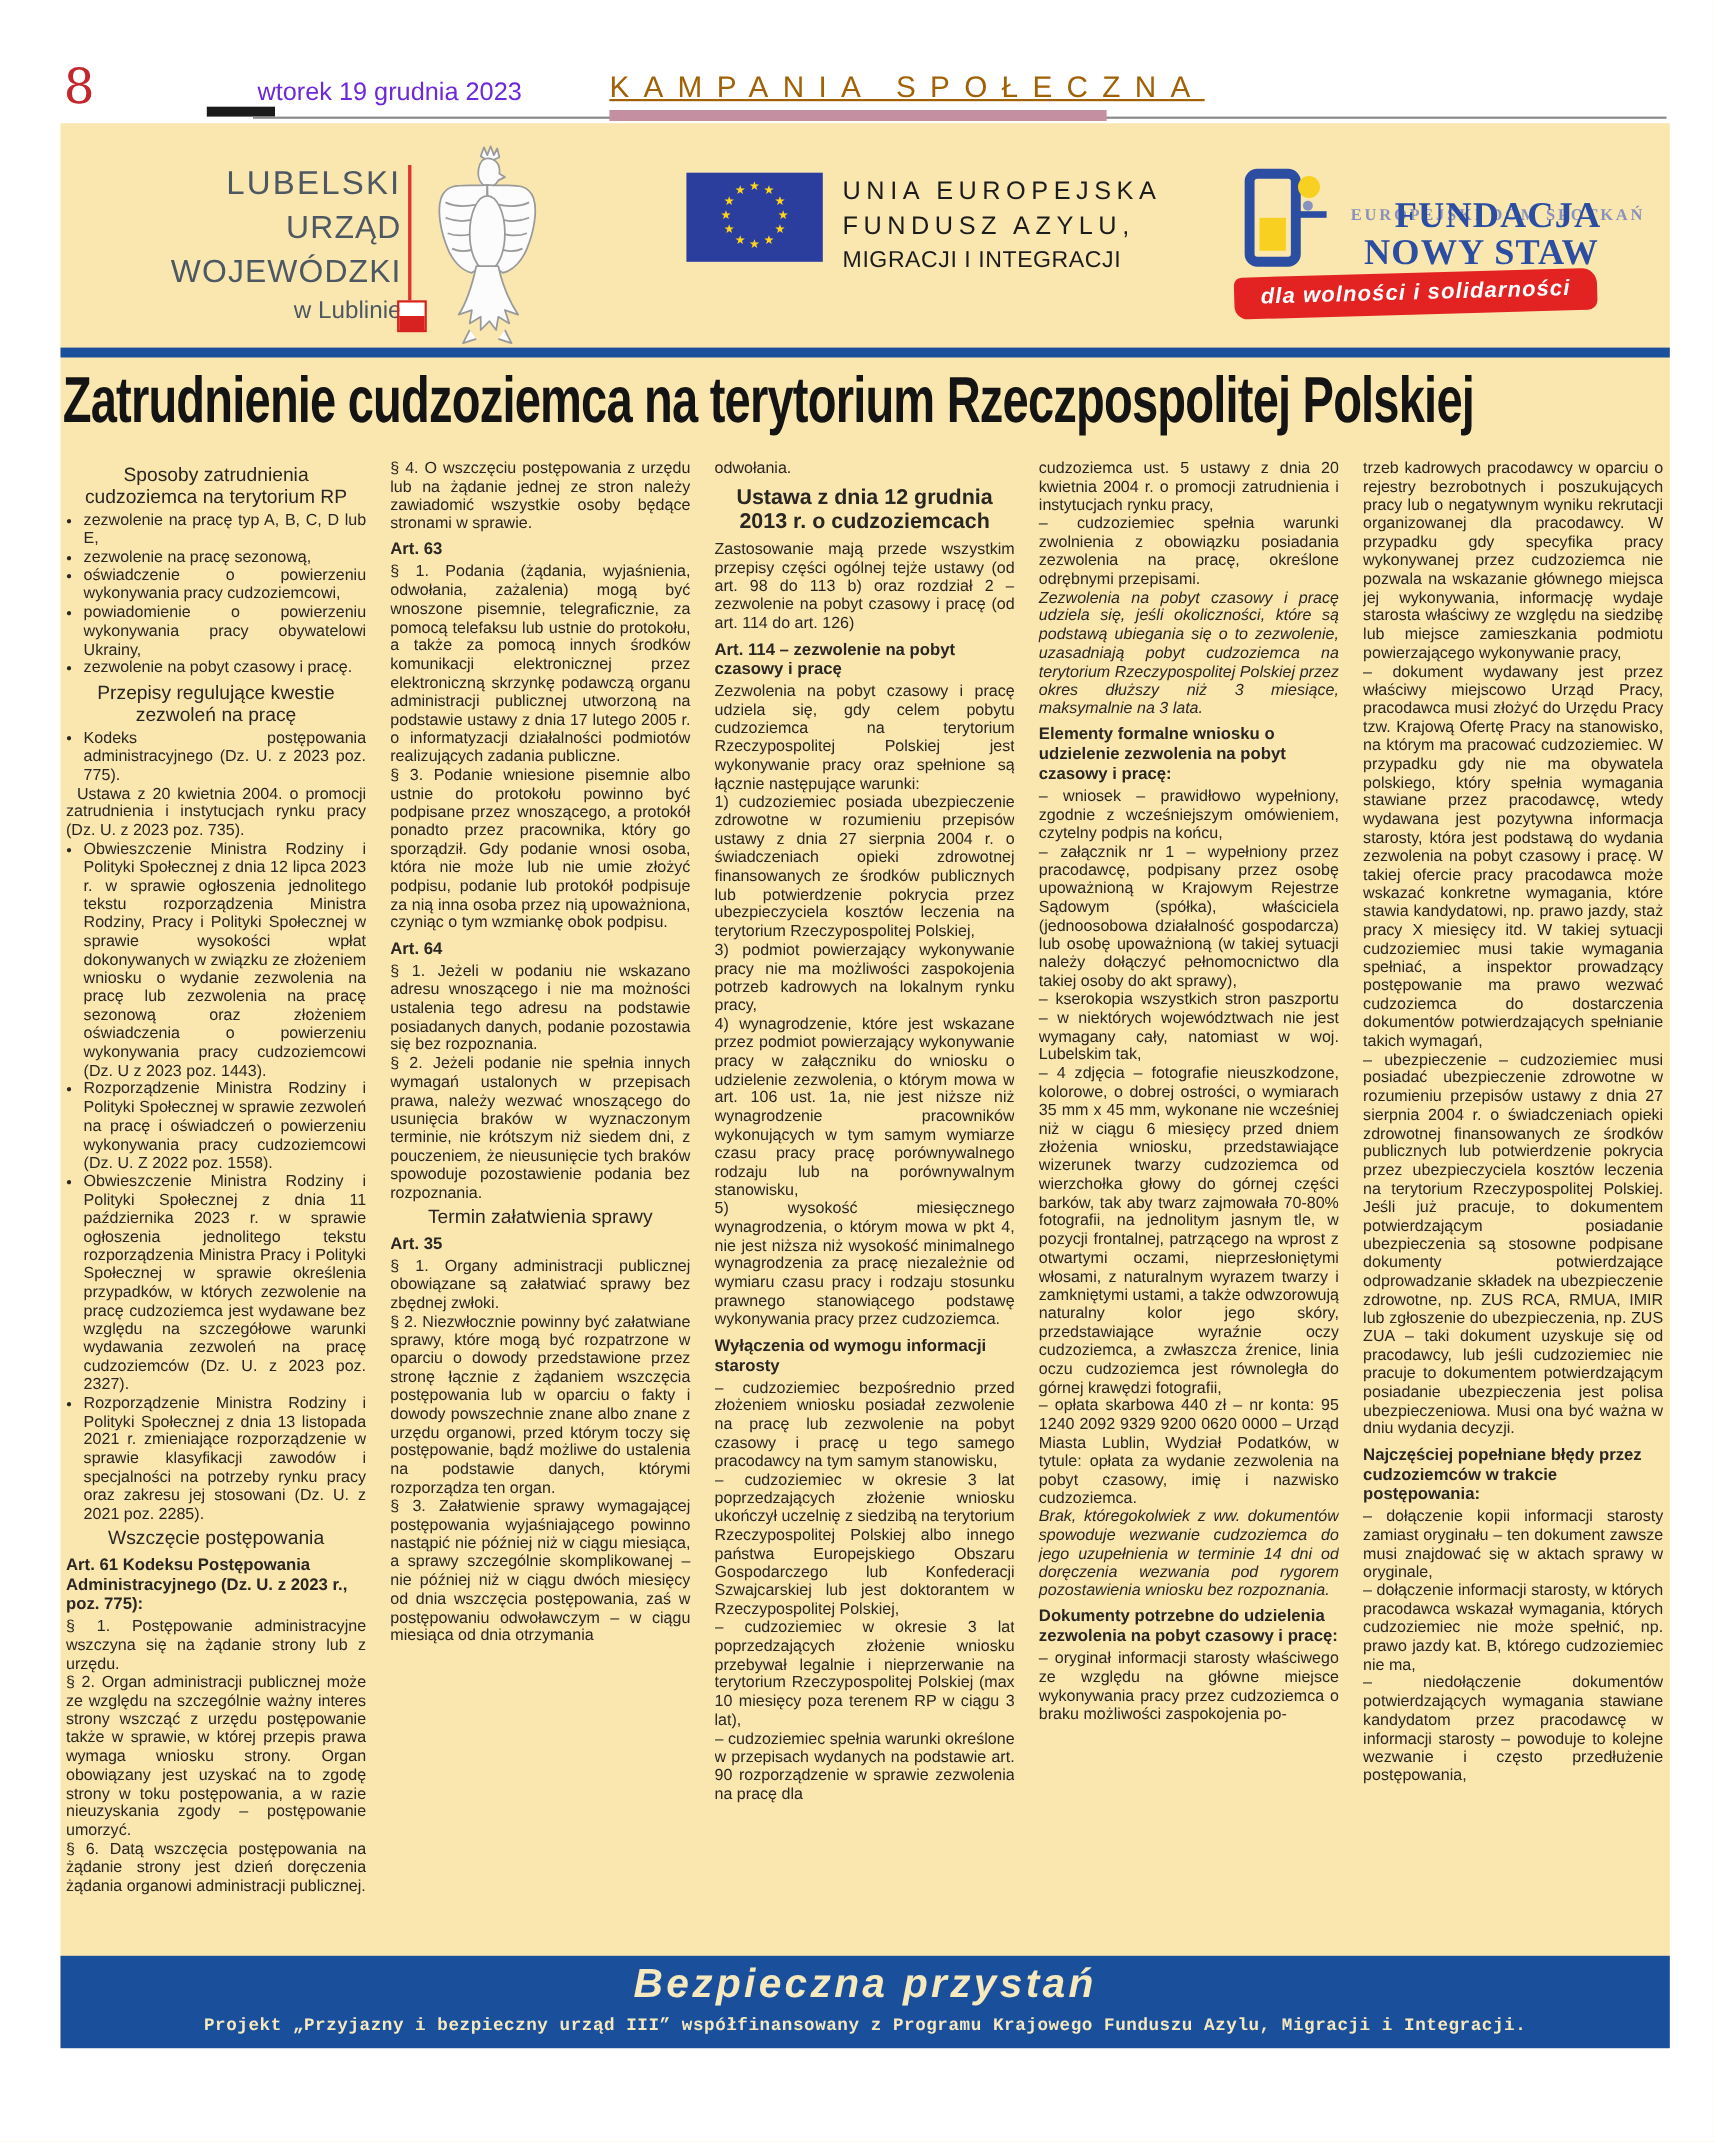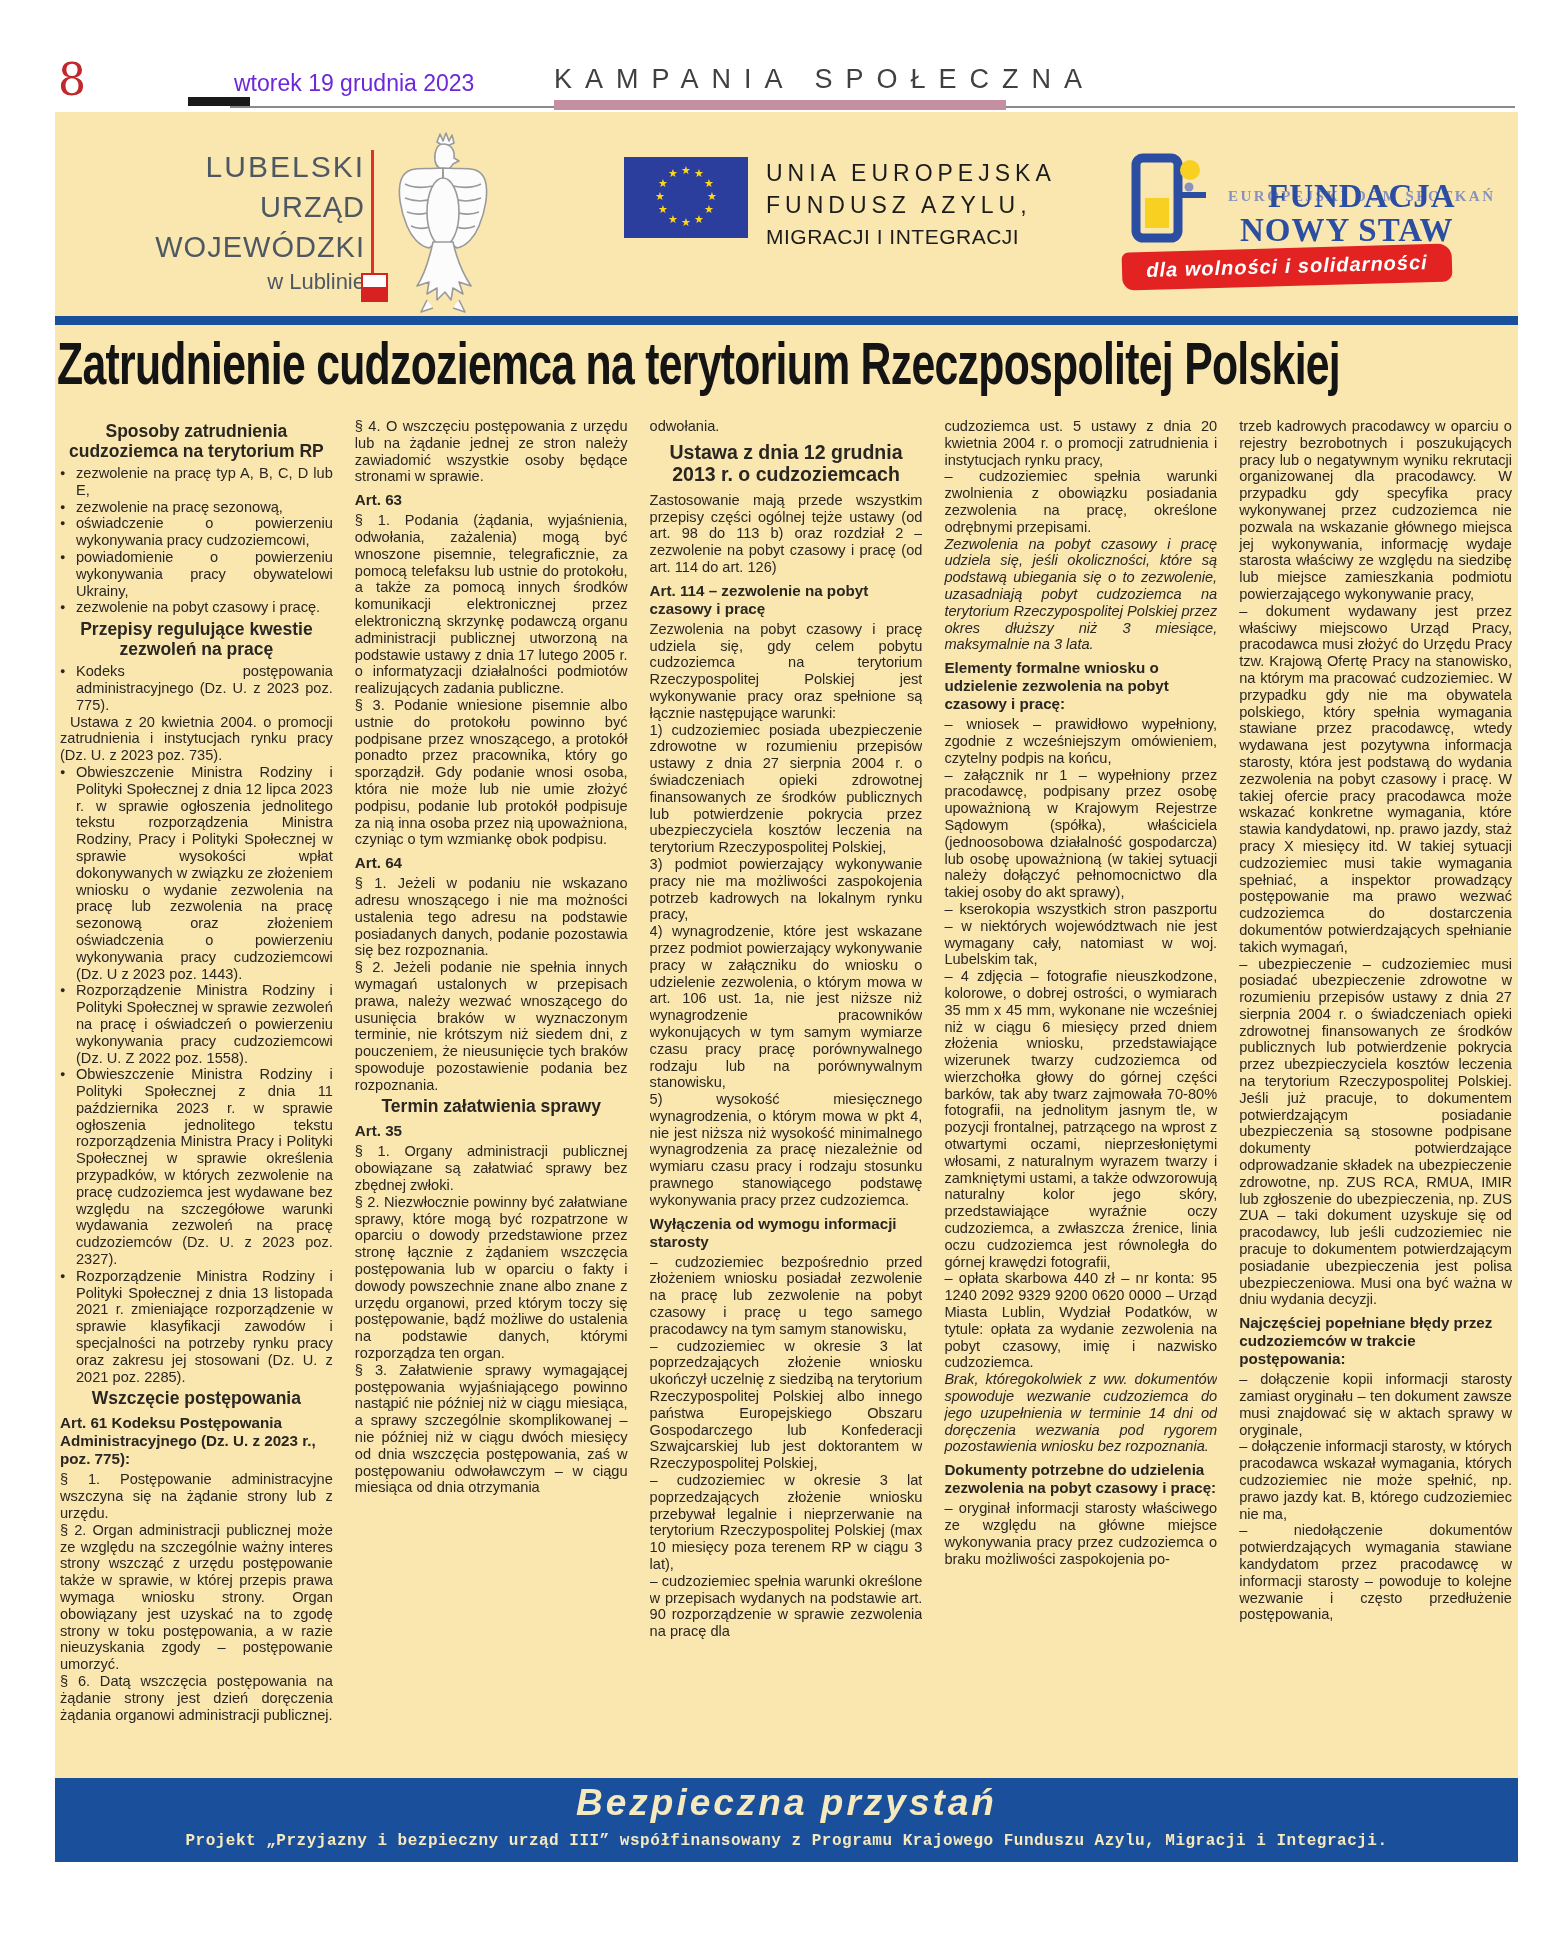--- a/index.html
+++ b/index.html
@@ -6,21 +6,21 @@
   body{width:1558px;height:1947px;position:relative;background:#ffffff;
        font-family:"Liberation Sans",sans-serif;overflow:hidden;}
   .abs{position:absolute;}
 
   
   .mast-num{left:58px;top:58px;font-family:"DejaVu Serif",serif;font-size:44px;line-height:44px;font-weight:400;}
   .mast-brand{left:102px;top:66px;font-size:33px;line-height:33px;font-weight:bold;font-style:italic;letter-spacing:-1px;}
   .mast-box{left:188px;top:97px;width:62px;height:9px;background:#1a1a1a;}
   .mast-date{left:234px;top:70px;font-size:23px;color:#6d28d9;}
   .head-rule{left:230px;top:106px;width:1285px;height:2px;background:#8a8a8a;}
-  .sect{left:554px;top:64px;width:452px;text-align:center;font-size:27px;color:#404040;letter-spacing:13px;white-space:nowrap;}
+  .sect{left:554px;top:64px;width:452px;text-align:center;font-size:27px;color:#a16207;letter-spacing:13px;white-space:nowrap;text-decoration:underline;}
   .pink-bar{left:554px;top:100px;width:452px;height:10px;}
 
   
   .ad{left:55px;top:112px;width:1463px;height:1750px;}
   .navy-band{left:55px;top:316px;width:1463px;height:9px;}
 
   
   .luw{left:120px;top:152px;width:245px;text-align:right;line-height:1;}
   .luw .l1{font-size:30px;letter-spacing:2px;}
   .luw .l2,.luw .l3{font-size:29px;letter-spacing:1px;margin-top:11px;}
@@ -49,21 +49,21 @@
 
   
   .title-wrap{left:57px;top:331px;width:1460px;height:72px;overflow:visible;}
   .title-inner{font-size:59px;line-height:66px;font-weight:bold;color:#141414;letter-spacing:-1px;
                transform:scaleX(0.725);transform-origin:0 0;width:2014px;white-space:nowrap;}
 
   
   .cols{left:60px;top:418px;width:1452px;height:1352px;display:flex;gap:22px;}
   .col{flex:1 1 0;overflow:hidden;color:#2a2622;font-size:14.6px;line-height:16.8px;text-align:justify;}
   .blk{margin:0;}
-  .t-hc{font-weight:bold;text-align:center;font-size:17.5px;line-height:20px;margin:3px 0 4px;}
+  .t-hc{font-weight:normal;text-align:center;font-size:17.5px;line-height:20px;margin:3px 0 4px;}
   .t-hcl{font-weight:bold;text-align:center;font-size:19.5px;line-height:22px;margin:6px 0 7px;}
   .t-hl{font-weight:bold;text-align:left;font-size:15.2px;line-height:18px;margin:6px 0 3px;}
   .t-i{font-style:italic;}
   .t-pi{text-indent:10px;}
   .t-b{padding-left:16px;position:relative;}
   .t-b::before{content:"\25CF";position:absolute;left:0;top:0;font-size:9px;line-height:16.8px;}
 
   
   .footer{left:55px;top:1778px;width:1463px;height:84px;text-align:center;}
   .footer .f1{font-size:37px;line-height:40px;font-weight:bold;letter-spacing:3px;margin-top:5px;font-style:italic;}

